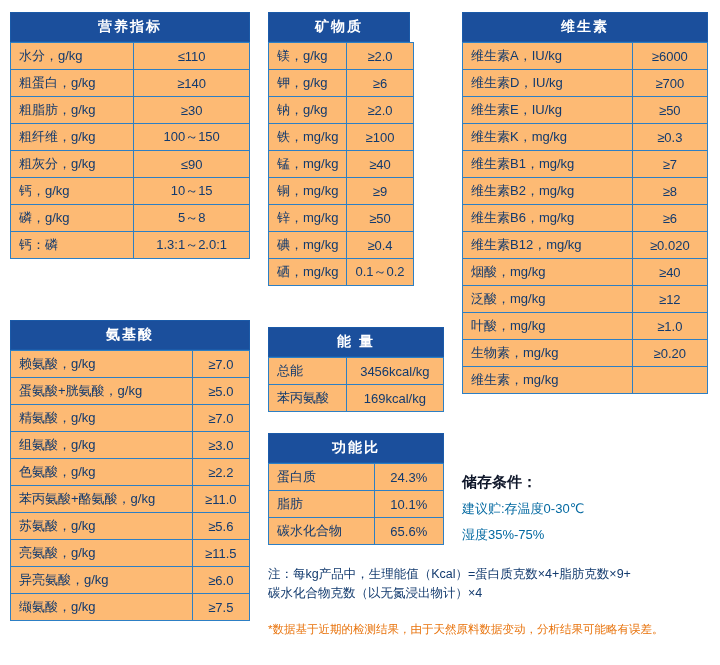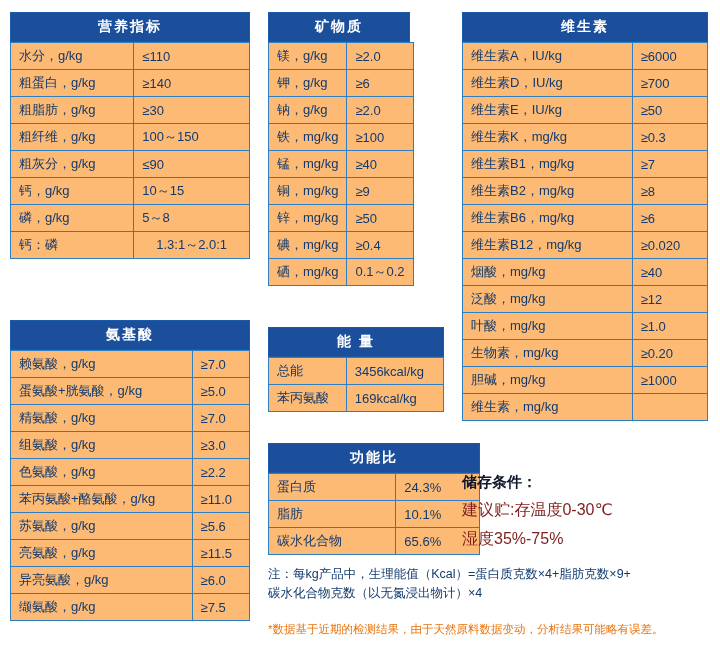--- a/index.html
+++ b/index.html
@@ -21,21 +21,21 @@
   }
   table.tbl td{
     border:1px solid #2d7fc4;
     padding:4px 8px;
     height:18px;
     color:#123a6e;
     font-size:13px;
     white-space:nowrap;
   }
   td.left{text-align:left;}
-  td.right{text-align:left;}
+  td.right{text-align:center;}
   td.center{text-align:center;}
   .hdr{
     background:#1b4f9c;
     color:#ffffff;
     font-weight:bold;
     text-align:center;
     letter-spacing:2px;
     padding:5px 0;
     border:1px solid #1b5aa8;
     font-size:14px;
@@ -48,21 +48,21 @@
   .warn{
     color:#e8730c;
     font-size:11.5px;
   }
   .store-title{
     font-size:15px;
     font-weight:bold;
     color:#0f172a;
     margin-bottom:8px;
   }
-  .store-line{font-size:16px;color:#7f1d1d;margin-bottom:8px;}
+  .store-line{font-size:13px;color:#0369a1;margin-bottom:8px;}
 </style>
 </head>
 <body>
 
 <div class="panel" style="left:10px;top:12px;width:240px;">
   <div class="hdr">营养指标</div>
   <table class="tbl">
     <tbody>
       <tr>
           <td class="left">水分，g/kg</td>
@@ -201,21 +201,21 @@
           <td class="right">3456kcal/kg</td>
         </tr>
       <tr>
           <td class="left">苯丙氨酸</td>
           <td class="right">169kcal/kg</td>
         </tr>
     </tbody>
   </table>
 </div>
 
-<div class="panel" style="left:268px;top:443px;width:212px;">
+<div class="panel" style="left:268px;top:433px;width:176px;">
   <div class="hdr">功能比</div>
   <table class="tbl">
     <tbody>
       <tr>
           <td class="left">蛋白质</td>
           <td class="right">24.3%</td>
         </tr>
       <tr>
           <td class="left">脂肪</td>
           <td class="right">10.1%</td>
@@ -272,24 +272,20 @@
           <td class="left">泛酸，mg/kg</td>
           <td class="right">≥12</td>
         </tr>
       <tr>
           <td class="left">叶酸，mg/kg</td>
           <td class="right">≥1.0</td>
         </tr>
       <tr>
           <td class="left">生物素，mg/kg</td>
           <td class="right">≥0.20</td>
-        </tr>
-      <tr>
-          <td class="left">胆碱，mg/kg</td>
-          <td class="right">≥1000</td>
         </tr>
       <tr>
           <td class="left">维生素，mg/kg</td>
           <td class="right"></td>
         </tr>
     </tbody>
   </table>
 </div>
 
 <div class="panel" style="left:462px;top:473px;width:250px;">

